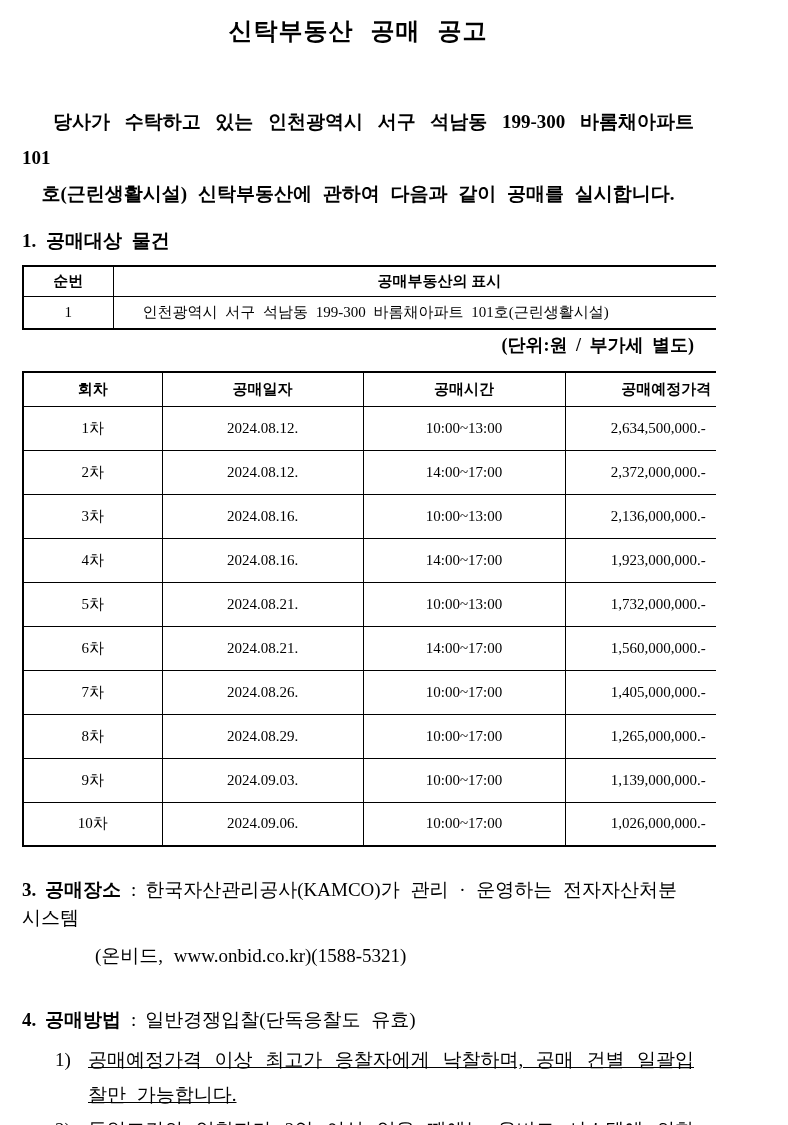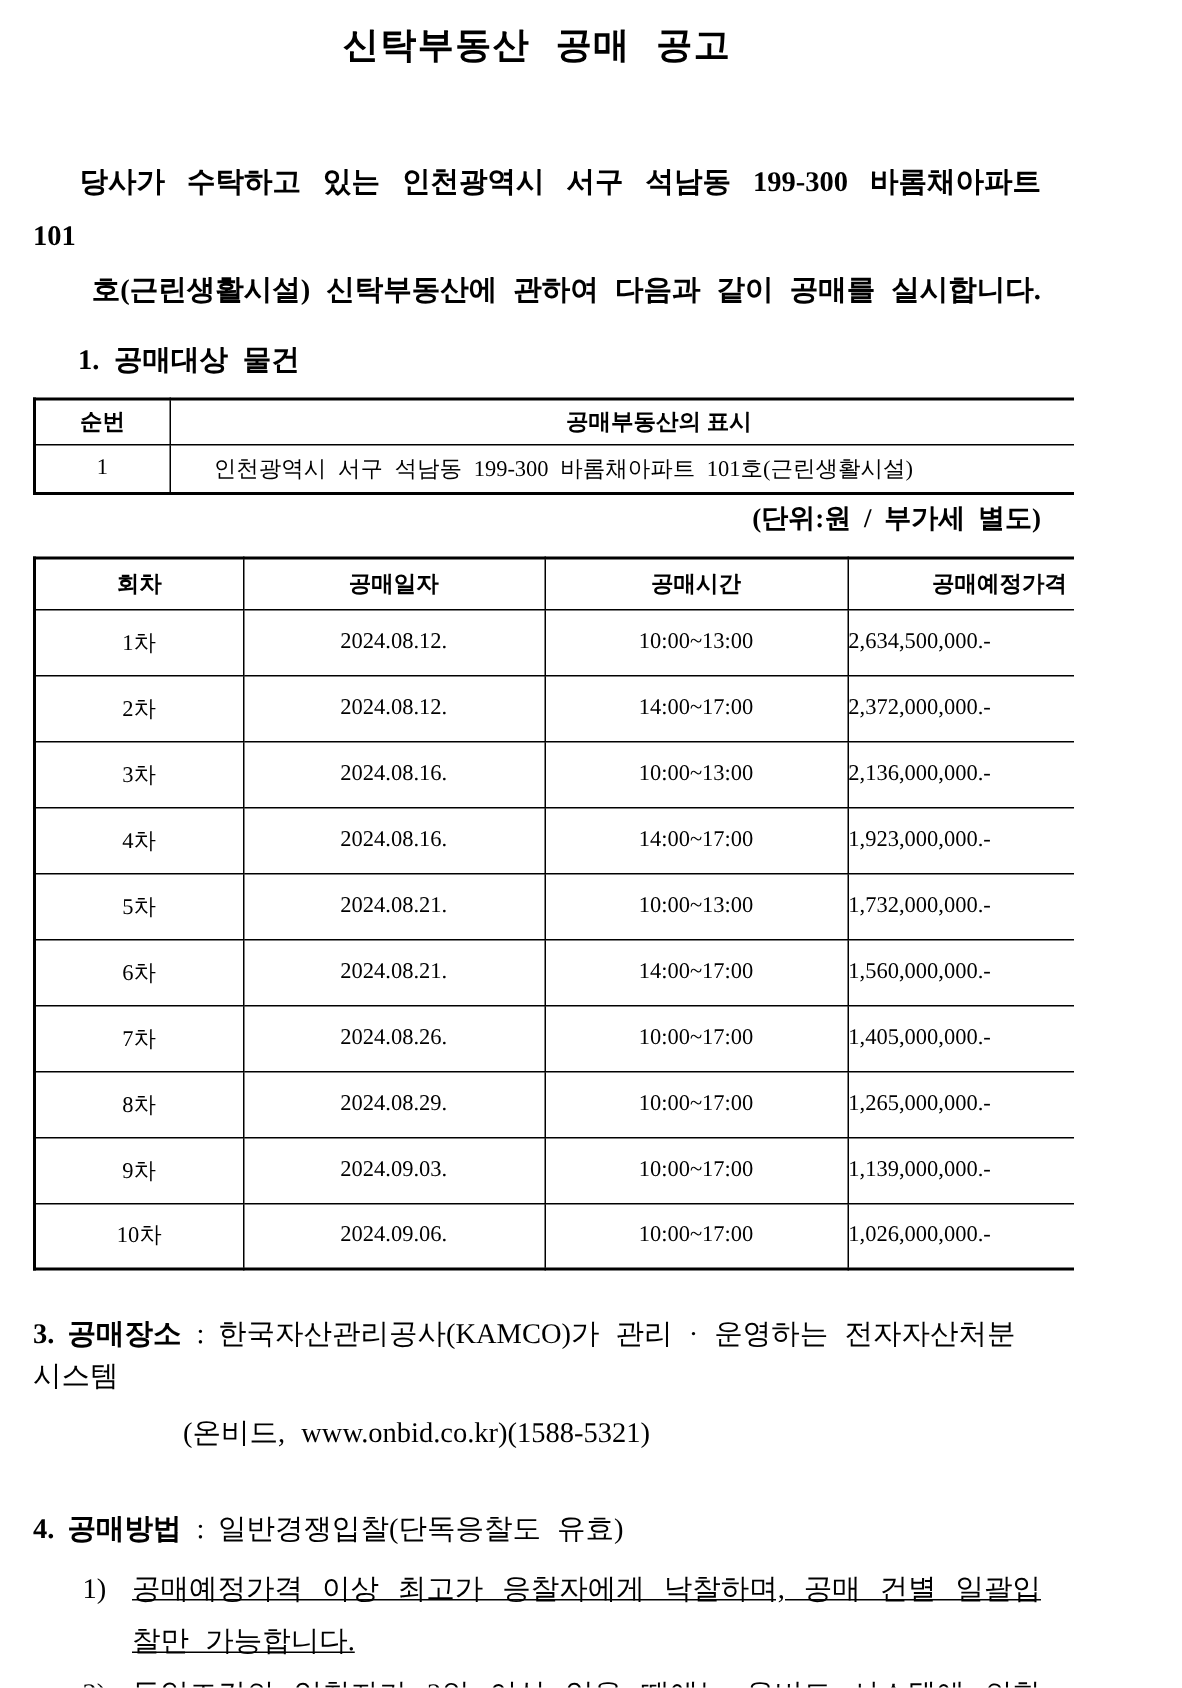--- a/index.html
+++ b/index.html
@@ -40,29 +40,28 @@
     word-spacing: 6px;
   }
   .intro-line-1 {
     display: block;
     text-indent: 31px;
     text-align: justify;
     text-align-last: justify;
   }
   .intro-line-2 {
     display: block;
-    text-align: right;
+    text-align: center;
   }
   
   .sec-heading {
     font-size: 19px;
     line-height: 26px;
     font-weight: bold;
     word-spacing: 5px;
-    margin-left: 30px;
   }
   .sec1-heading { margin-top: 16px; }
   .sec2-heading { margin-top: 33px; }
   
   table {
     border-collapse: collapse;
     table-layout: fixed;
     width: 745px;
     border: 2px solid var(--border);
   }
@@ -91,35 +90,35 @@
     word-spacing: 4px;
   }
   .tbl-schedule { margin-top: 14px; }
   .tbl-schedule th { height: 34px; }
   .tbl-schedule td { height: 44px; }
   .tbl-schedule .col-round { width: 139px; }
   .tbl-schedule .col-date  { width: 201px; }
   .tbl-schedule .col-time  { width: 202px; }
   .tbl-schedule .col-price { width: 203px; }
   .tbl-schedule td:nth-child(4) {
-    text-align: left;
+    text-align: center;
     padding-right: 16px;
   }
   
   .sec-line {
     font-size: 19px;
     line-height: 28px;
   }
   .sec3-line { margin-top: 29px; }
   .sec4-line { margin-top: 36px; }
   .sec-label { font-weight: bold; word-spacing: 4px; }
   .sec-colon { margin: 0 9px 0 10px; }
   .sec-text { word-spacing: 6px; }
   .sec3-contact {
-    margin-left: 100px;
+    margin-left: 73px;
     margin-top: 10px;
     font-size: 19px;
     line-height: 28px;
   }
   
   .method-items {
     margin-left: 33px;
     margin-top: 8px;
   }
   .method-item {

